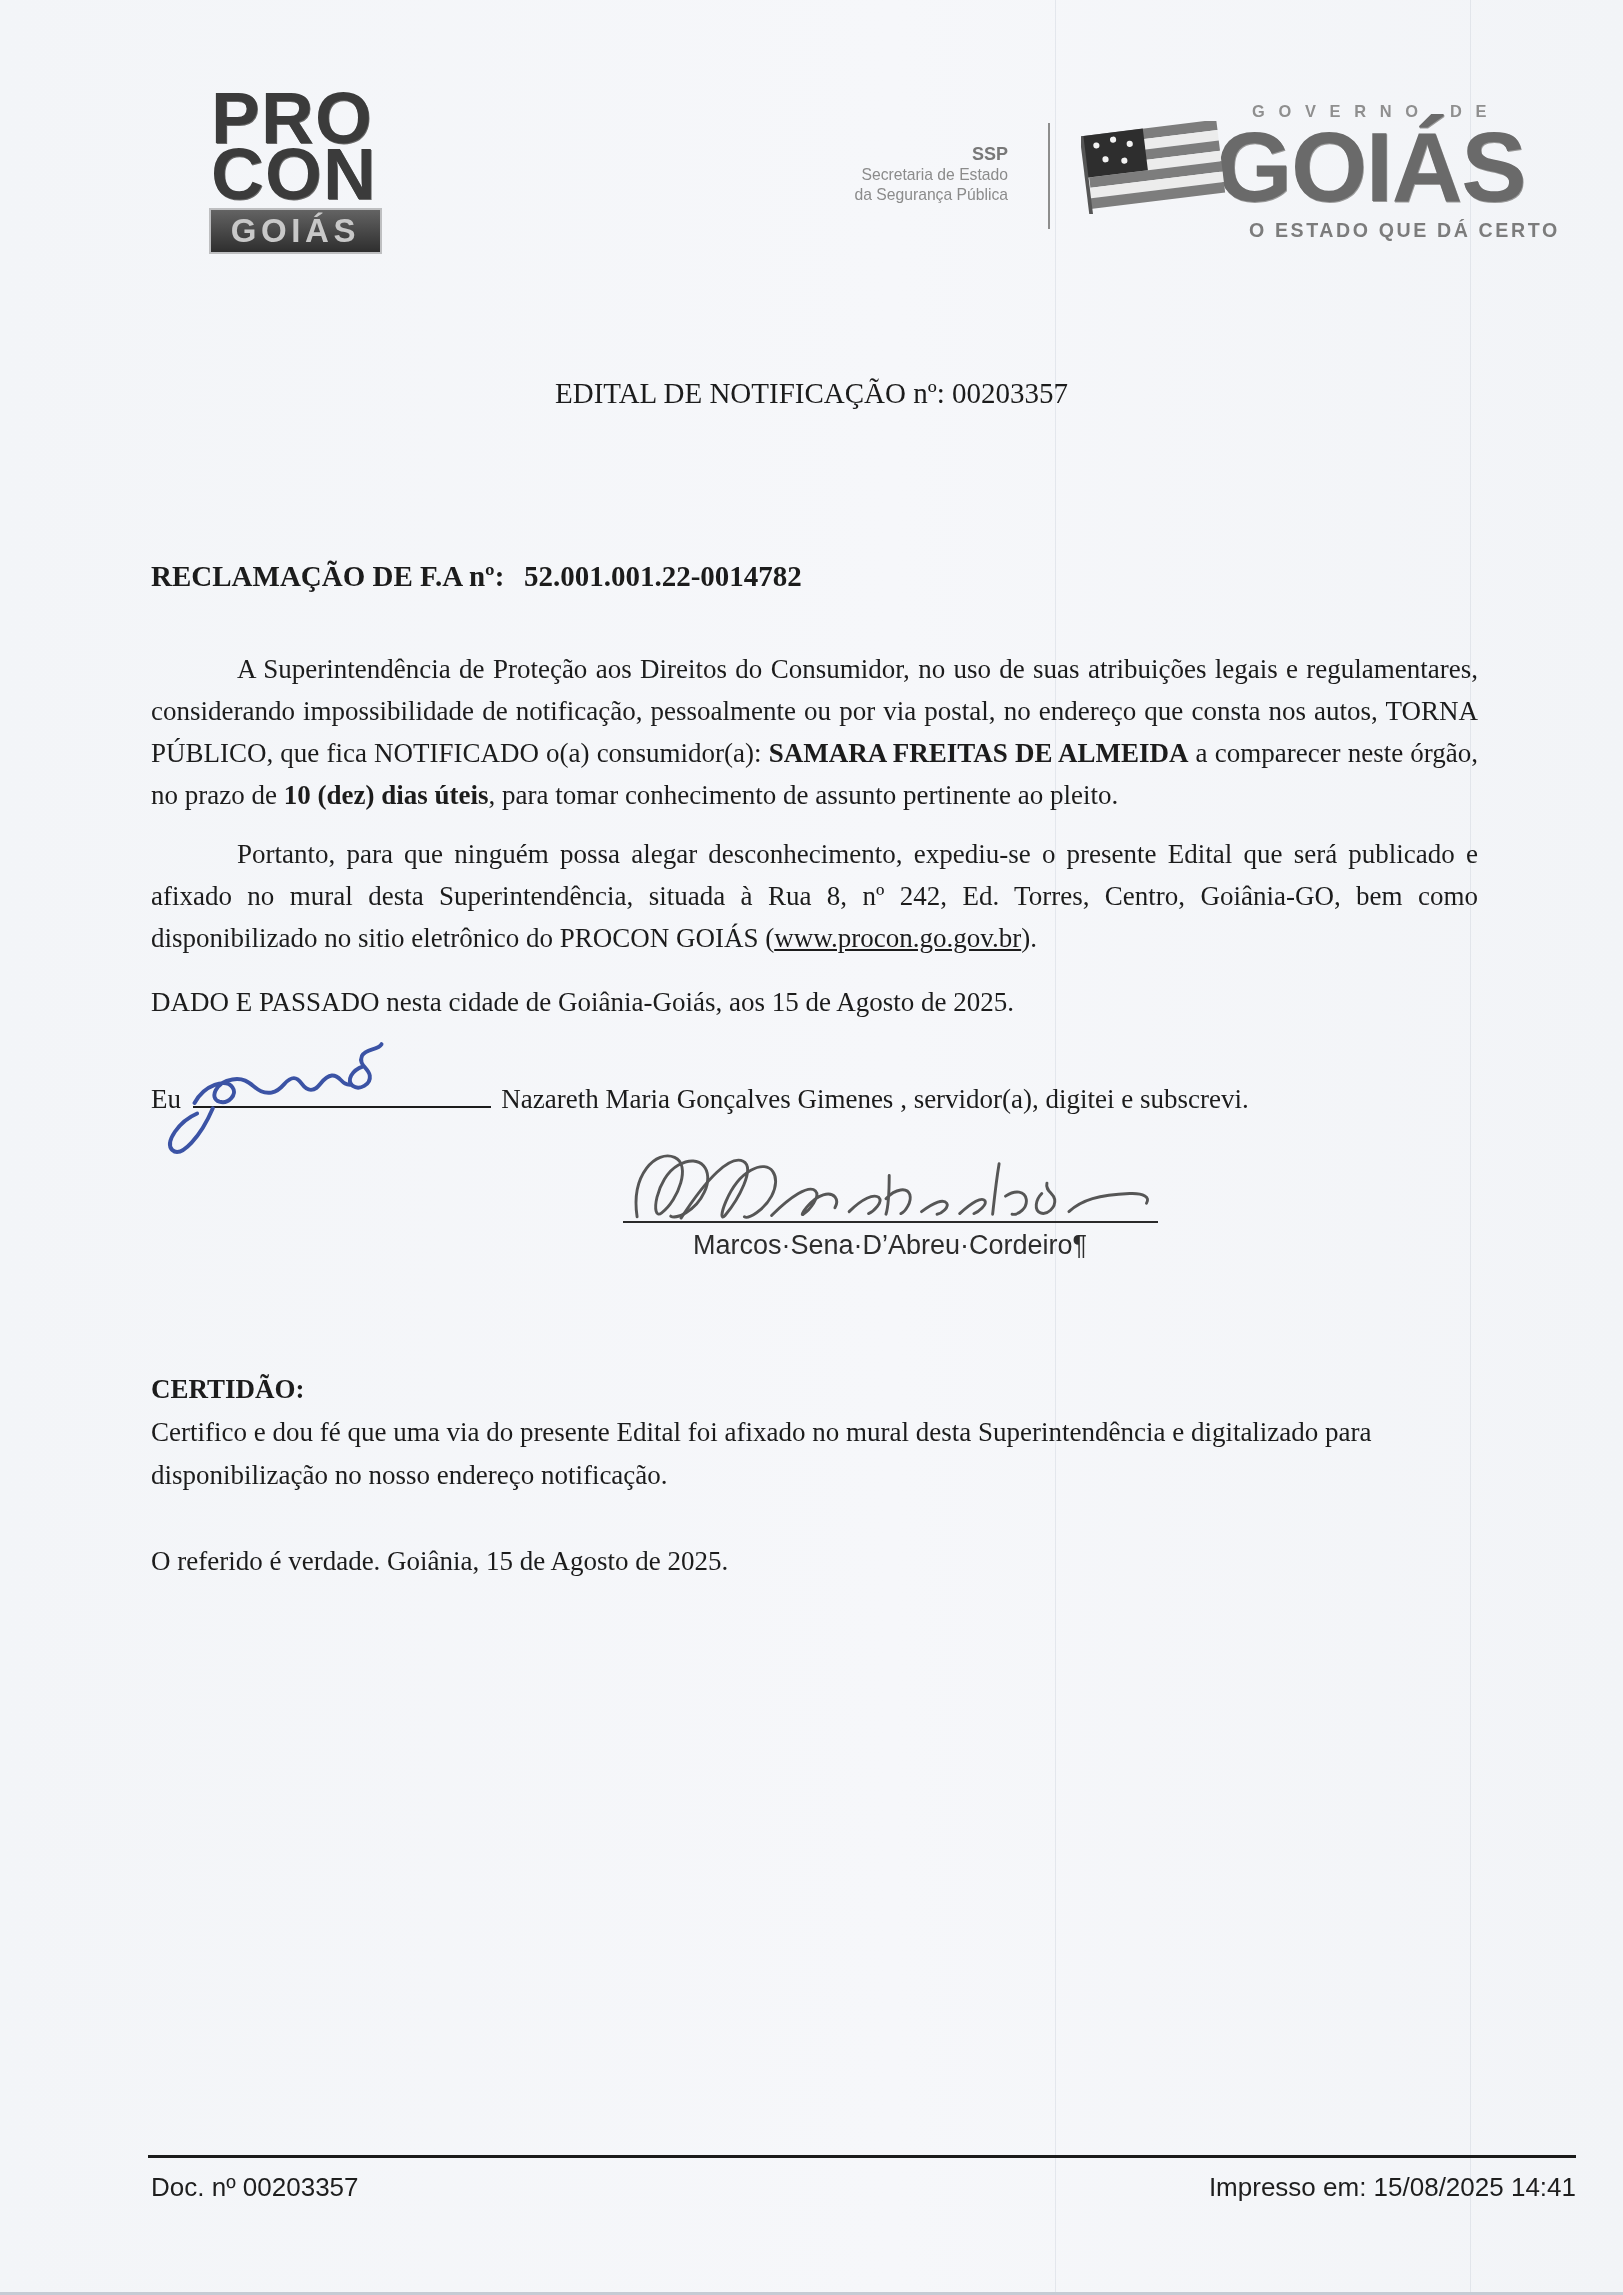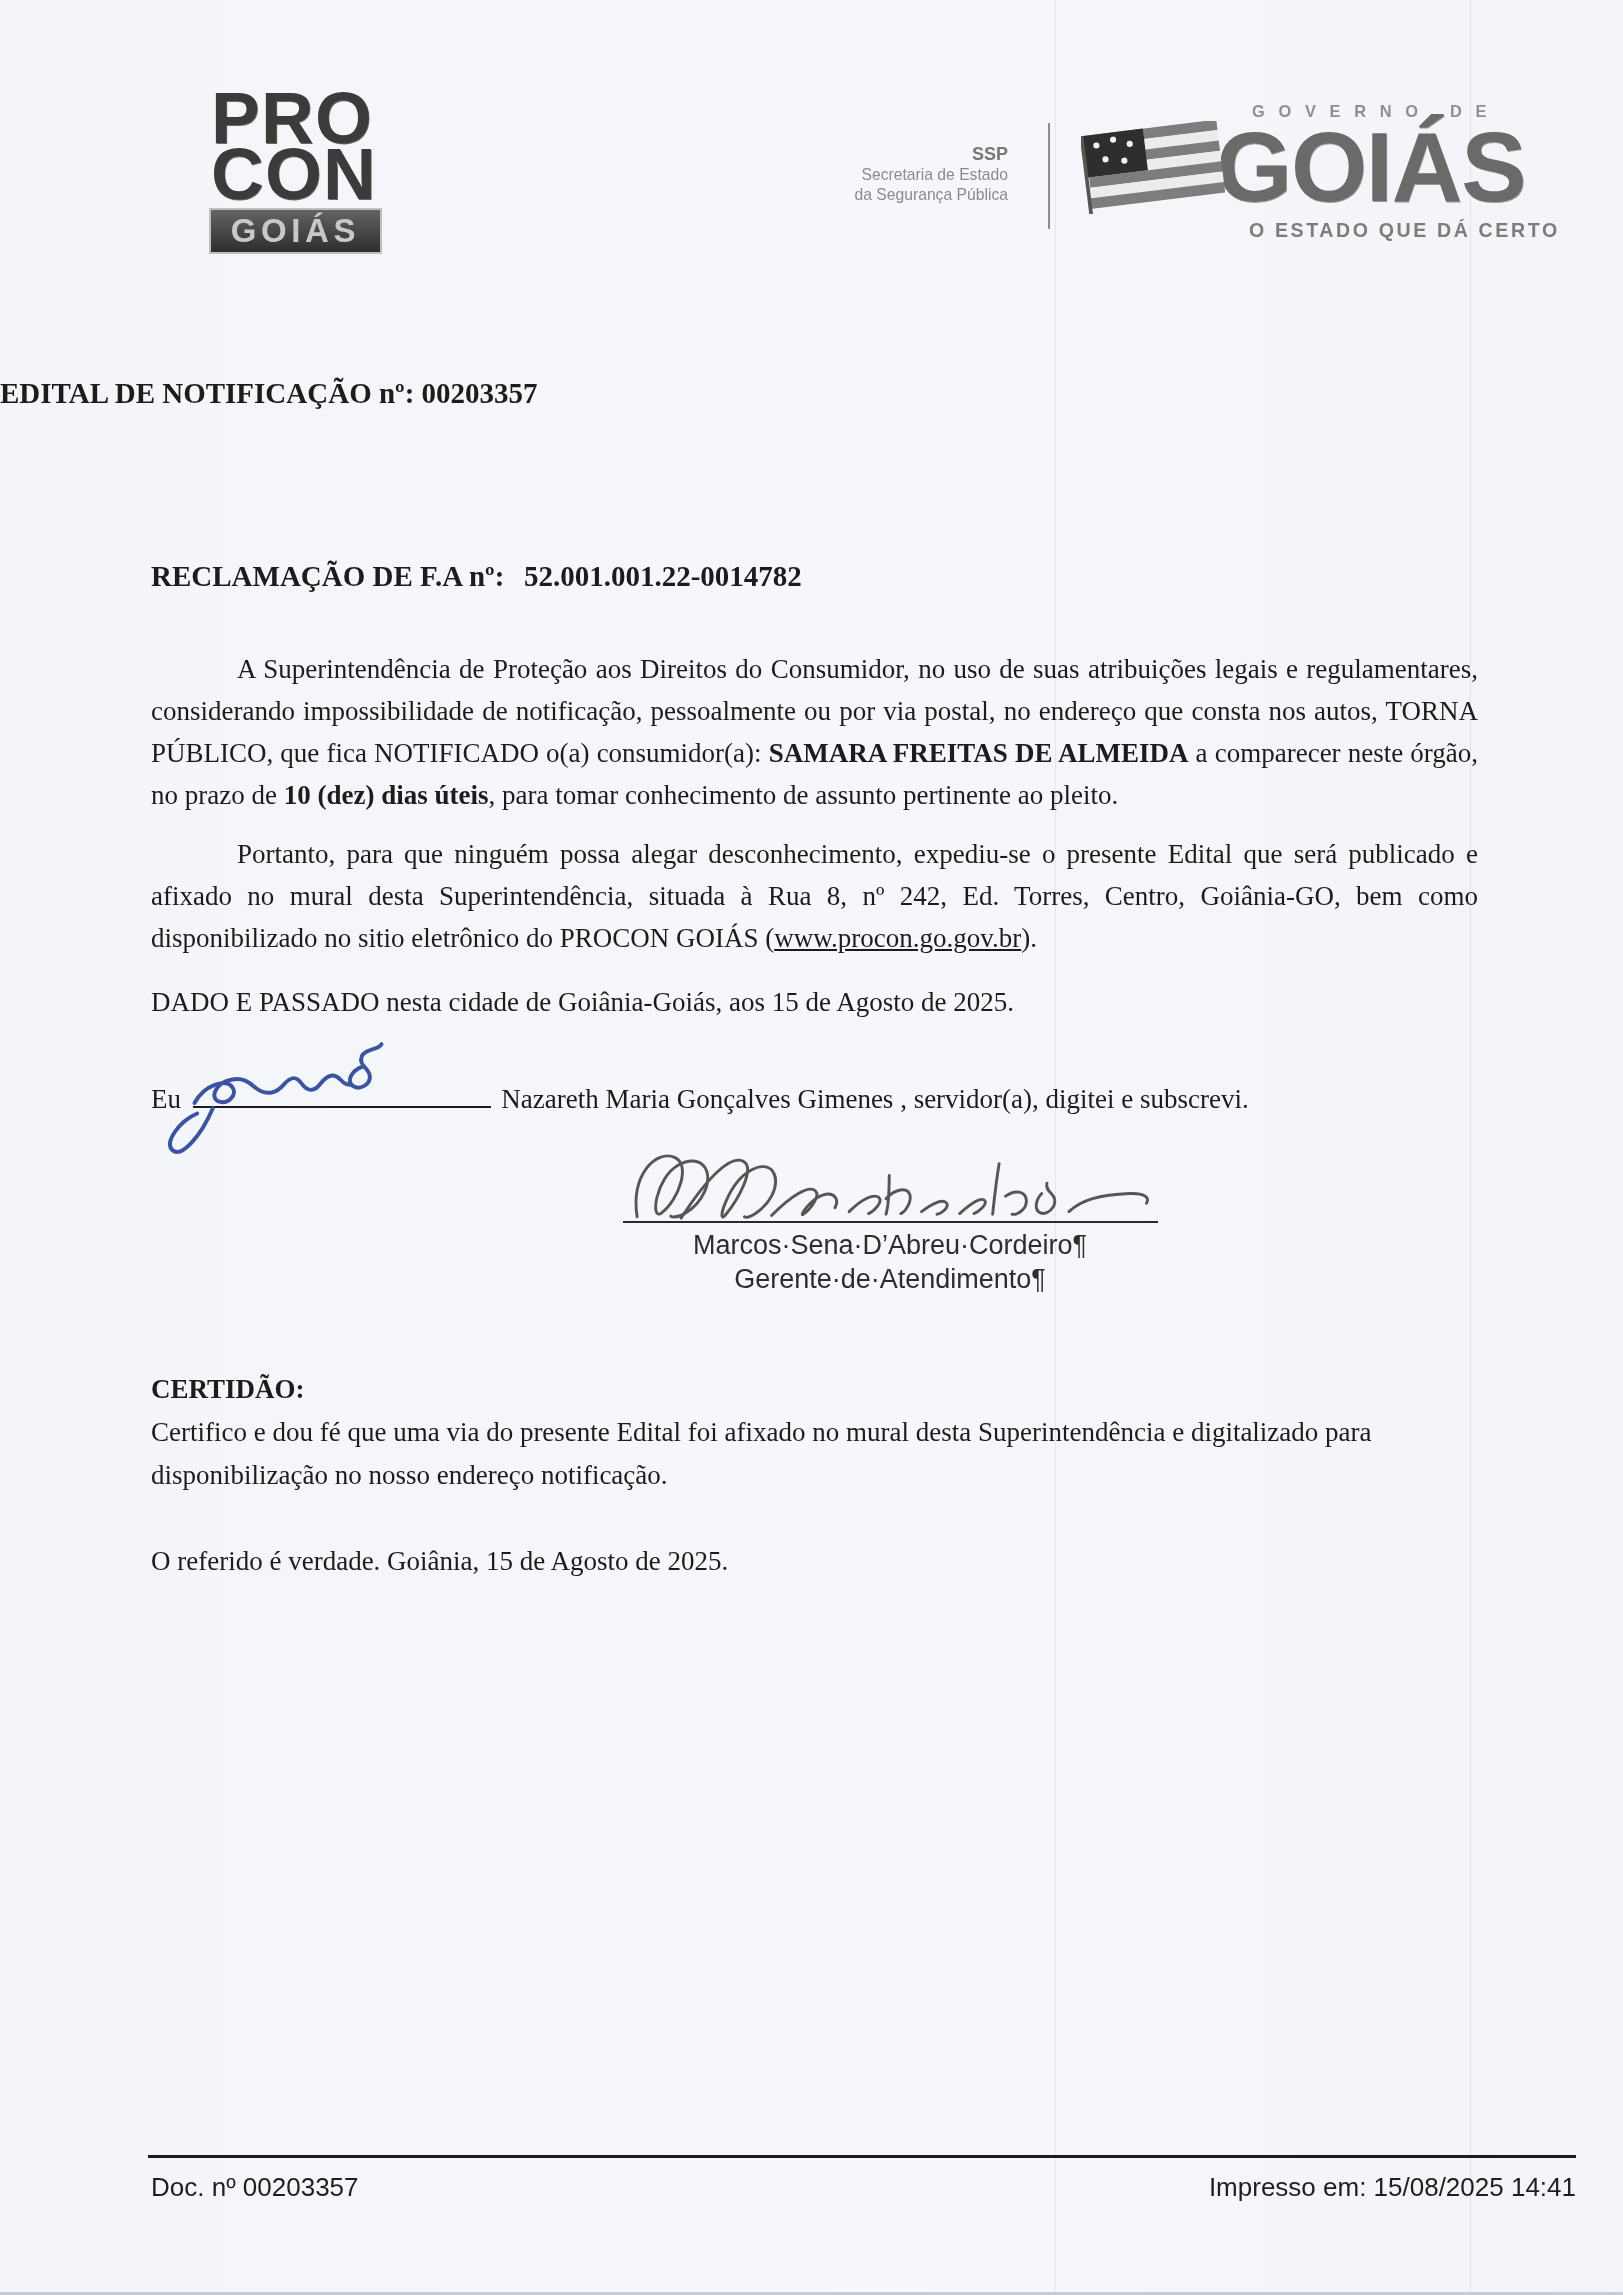--- a/index.html
+++ b/index.html
@@ -29,22 +29,22 @@
   .governo .eyebrow{margin-left:171px;font-size:16.4px;font-weight:bold;letter-spacing:13.7px;
                     color:#8f8f8f;white-space:nowrap;}
   .governo .main{display:flex;align-items:center;margin-top:0;}
   .governo .flag{width:148px;height:93px;margin-right:-13px;position:relative;z-index:1;}
   .governo .name{font-size:98px;font-weight:bold;color:#6a6a6a;letter-spacing:-1.3px;
                  line-height:89px;text-shadow:0.7px 0.7px 0 #9a9a9a;}
   .governo .slogan{margin-left:168px;margin-top:5.2px;font-size:19.6px;font-weight:bold;
                    letter-spacing:2.6px;color:#7c7c7c;white-space:nowrap;}
 
   
-  .title{position:absolute;left:0;top:377px;width:100%;text-align:left;
-         font-weight:bold;font-size:29px;}
+  .title{position:absolute;left:0;top:377px;width:100%;text-align:center;
+         font-weight:normal;font-size:29px;}
   .complaint{position:absolute;left:151px;top:560px;font-weight:bold;font-size:29px;}
   .complaint .num{margin-left:19.6px;}
   .bodytext{position:absolute;left:151px;top:648px;width:1327px;
             font-size:27px;line-height:42px;text-align:justify;}
   .bodytext p{margin:0;}
   .p1{text-indent:86px;}
   .p2{text-indent:86px;margin-top:17px !important;}
   .dado{margin-top:22px !important;text-align:left !important;}
   .url{text-decoration:underline;}
   .eu{margin-top:55px !important;text-align:left !important;white-space:nowrap;}
@@ -150,21 +150,20 @@
         <path d="M418 54 C418 79 416 104 413 114 M413 90 C428 74 446 72 450 84 C453 95 443 110 436 113"></path>
         <path d="M468 110 C488 95 502 90 507 97 C511 103 499 113 492 114"></path>
         <path d="M527 113 C547 95 561 87 566 93 C570 99 556 111 549 113"></path>
         <path d="M588 36 C583 66 580 96 578 114 M598 86 C613 76 628 78 630 91 C632 104 618 116 608 114"></path>
         <path d="M654 82 C644 92 642 108 652 112 C662 116 676 104 674 91 C672 81 659 78 662 66"></path>
         <path d="M696 110 C716 92 742 84 790 82 C812 81 822 88 816 97"></path>
       </g>
     </svg>
     <div class="rule"></div>
     <div class="name">Marcos·Sena·D’Abreu·Cordeiro¶</div>
-    <div class="role">Gerente·de·Atendimento¶</div>
   </div>
 
   <div class="certidao">
     <div class="head">CERTIDÃO:</div>
     <div class="bodyl">Certifico e dou fé que uma via do presente Edital foi afixado no mural desta Superintendência e digitalizado para disponibilização  no nosso endereço notificação.</div>
     <div class="closing">O referido é verdade. Goiânia, 15 de Agosto de 2025.</div>
   </div>
 
   <div class="footrule"></div>
   <div class="footer">

